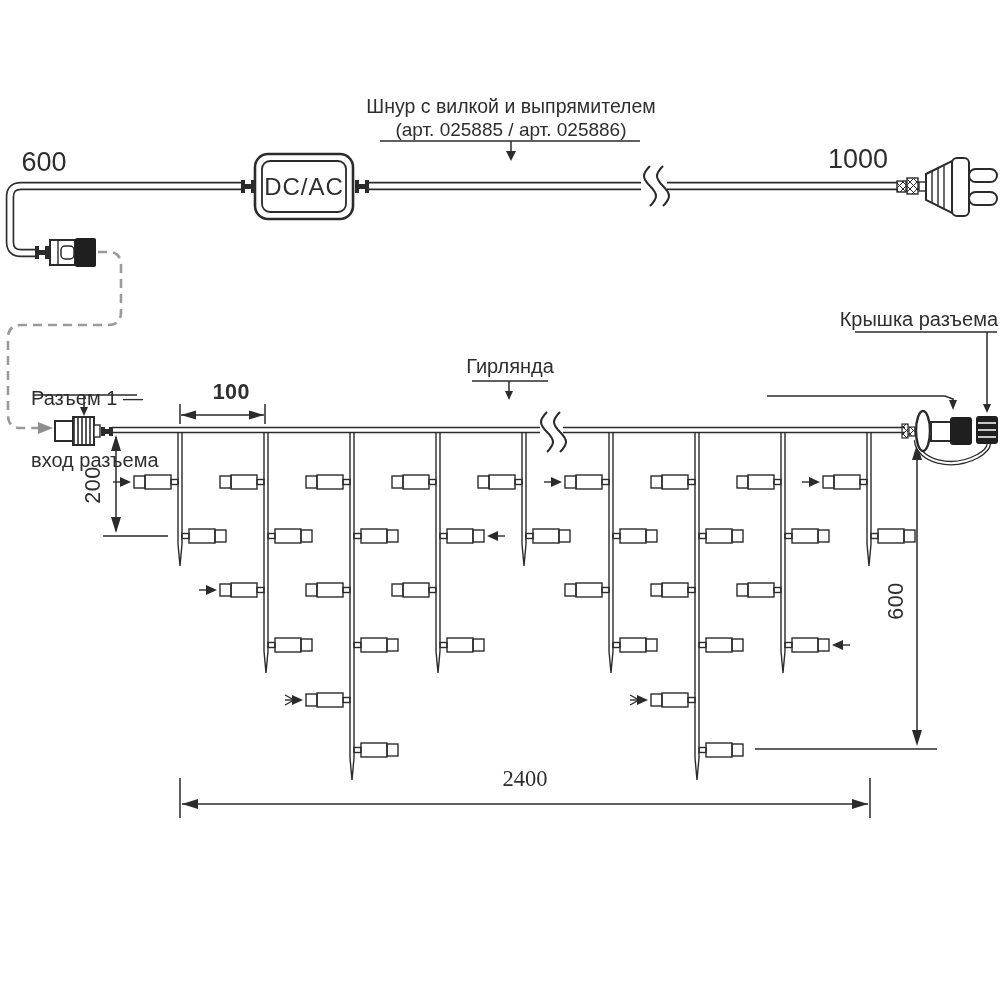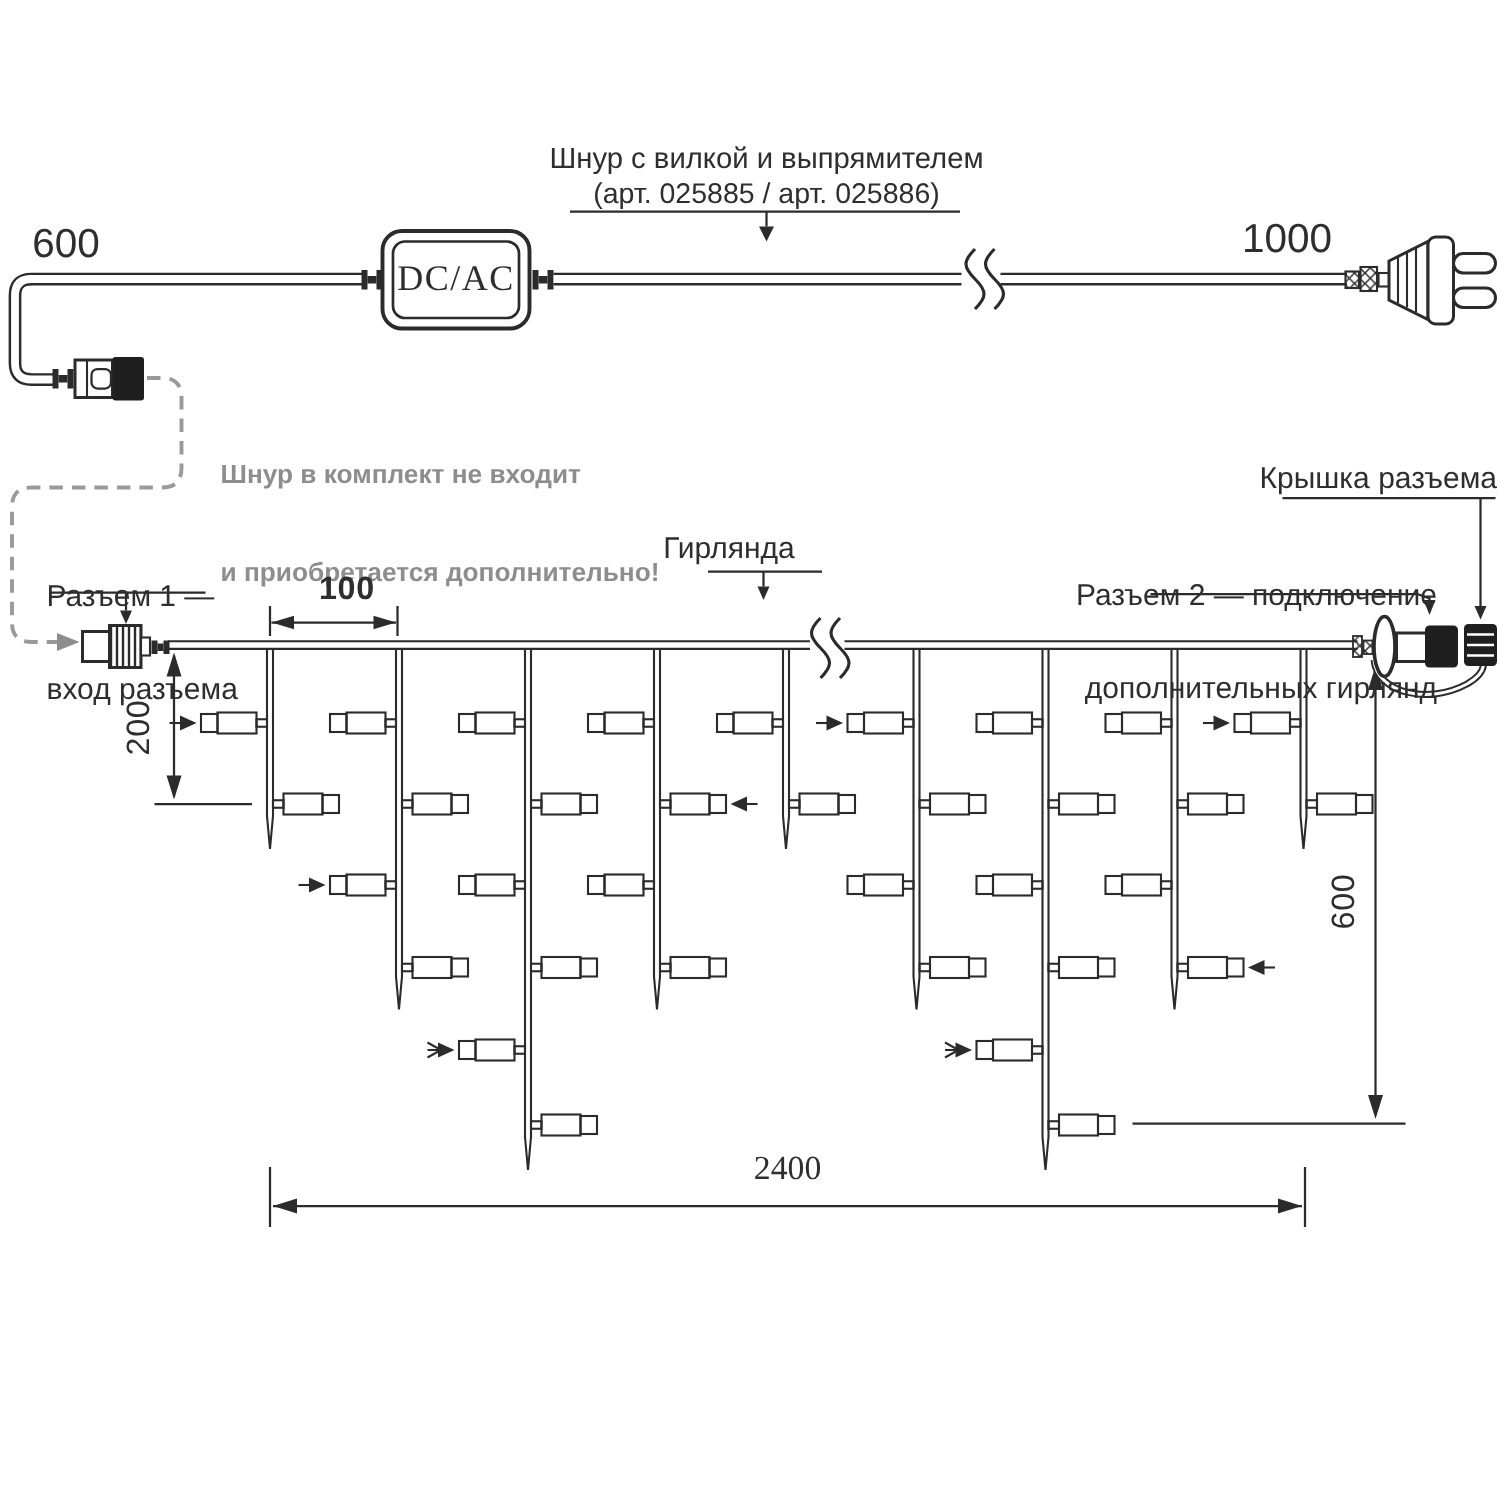--- a/index.html
+++ b/index.html
@@ -294,41 +294,33 @@
         <line x1="802" y1="482" x2="814" y2="482" class="thin"></line>
         <polygon points="809,477 820,482 809,487" fill="#2b2b2b"></polygon>
         <rect x="871" y="533.5" width="7" height="5" class="thin" fill="#fff"></rect>
         <rect x="878" y="529" width="26" height="14" class="thin" fill="url(#hatch)"></rect>
         <rect x="904" y="530" width="11" height="12" class="thin" fill="#fff"></rect>
       </g>
   </svg>
 
   <div class="txt" style="left:16px;top:147px;width:56px;text-align:center;font-size:27px;">600</div>
   <div class="txt" style="left:828px;top:144px;width:72px;text-align:left;font-size:27px;">1000</div>
-  <div class="txt" style="left:258px;top:173px;width:92px;text-align:center;font-size:24px;letter-spacing:1px;font-family:Liberation Serif, serif;">DC/AC</div>
+  <div class="txt" style="left:258px;top:173px;width:92px;text-align:center;font-size:24px;letter-spacing:1px;">DC/AC</div>
 
   <div class="txt" style="left:330px;top:95px;width:362px;text-align:center;font-size:19.5px;">Шнур с вилкой и выпрямителем</div>
   <div class="txt" style="left:330px;top:119px;width:362px;text-align:center;font-size:19px;">(арт. 025885 / арт. 025886)</div>
 
-  <div class="txt" style="left:147px;top:263px;font-size:17.5px;font-weight:bold;color:#8d8d8d;line-height:21.5px;">
-    <div>Шнур в комплект не входит</div>
-    <div>и приобретается дополнительно!</div>
-  </div>
 
   <div class="txt lbl" style="left:31px;top:347px;">
     <div>Разъем 1 —</div>
     <div>вход разъема</div>
   </div>
 
-  <div class="txt lbl" style="left:436px;top:356px;width:100px;text-align:center;">Гирлянда</div>
-
-  <div class="txt lbl" style="left:690px;top:346px;width:268px;text-align:right;">
-    <div>Разъем 2 — подключение</div>
-    <div>дополнительных гирлянд</div>
-  </div>
+  <div class="txt lbl" style="left:460px;top:356px;width:100px;text-align:center;">Гирлянда</div>
+
 
   <div class="txt lbl" style="left:830px;top:309px;width:168px;text-align:right;">Крышка разъема</div>
 
   <div class="txt dim-num" style="left:196px;top:380px;width:54px;text-align:right;font-weight:bold;">100</div>
   <div class="txt dim-num rot" style="left:93px;top:485px;">200</div>
   <div class="txt dim-num rot" style="left:896px;top:601px;">600</div>
   <div class="txt" style="left:478px;top:766px;width:94px;text-align:center;font-size:22.5px;font-family:Liberation Serif, serif;">2400</div>
 
 </div>
 

